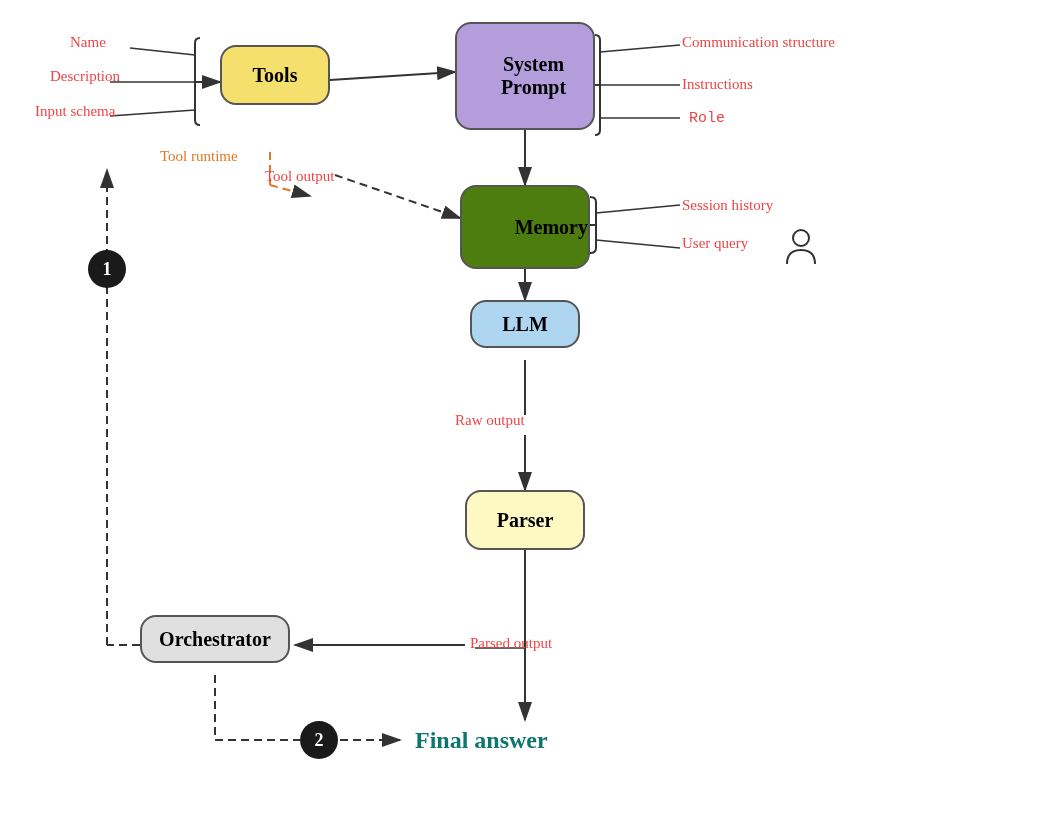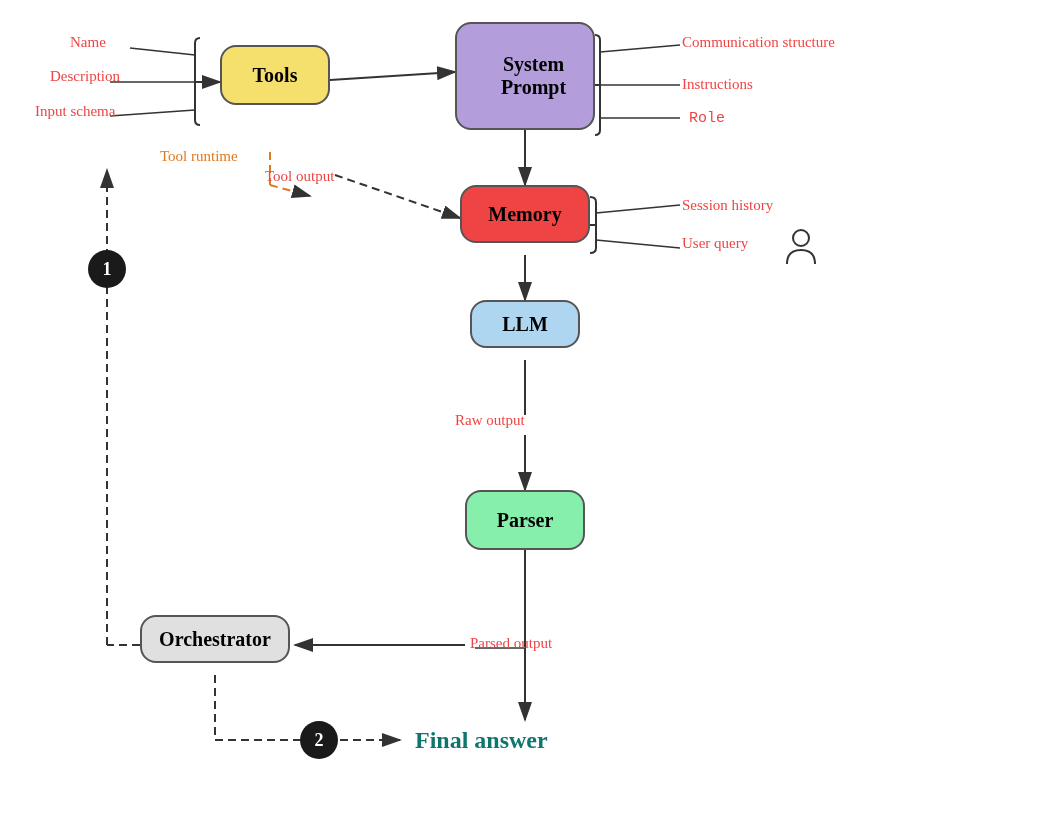--- a/index.html
+++ b/index.html
@@ -36,35 +36,36 @@
     }
     .node-system-prompt {
       background: #b39ddb;
       width: 140px;
       height: 108px;
       left: 455px;
       top: 22px;
       padding-left: 17px;
     }
     .node-memory {
-      background: #ef4444;
+      background: #4d7c0f;
       width: 130px;
-      height: 58px;
+      height: 84px;
       left: 460px;
       top: 185px;
+      justify-content: flex-end;
     }
     .node-llm {
       background: #aed6f1;
       width: 110px;
       height: 48px;
       left: 470px;
       top: 300px;
     }
     .node-parser {
-      background: #86efac;
+      background: #fef9c3;
       width: 120px;
       height: 60px;
       left: 465px;
       top: 490px;
     }
     .node-orchestrator {
       background: #e0e0e0;
       width: 150px;
       height: 48px;
       left: 140px;

